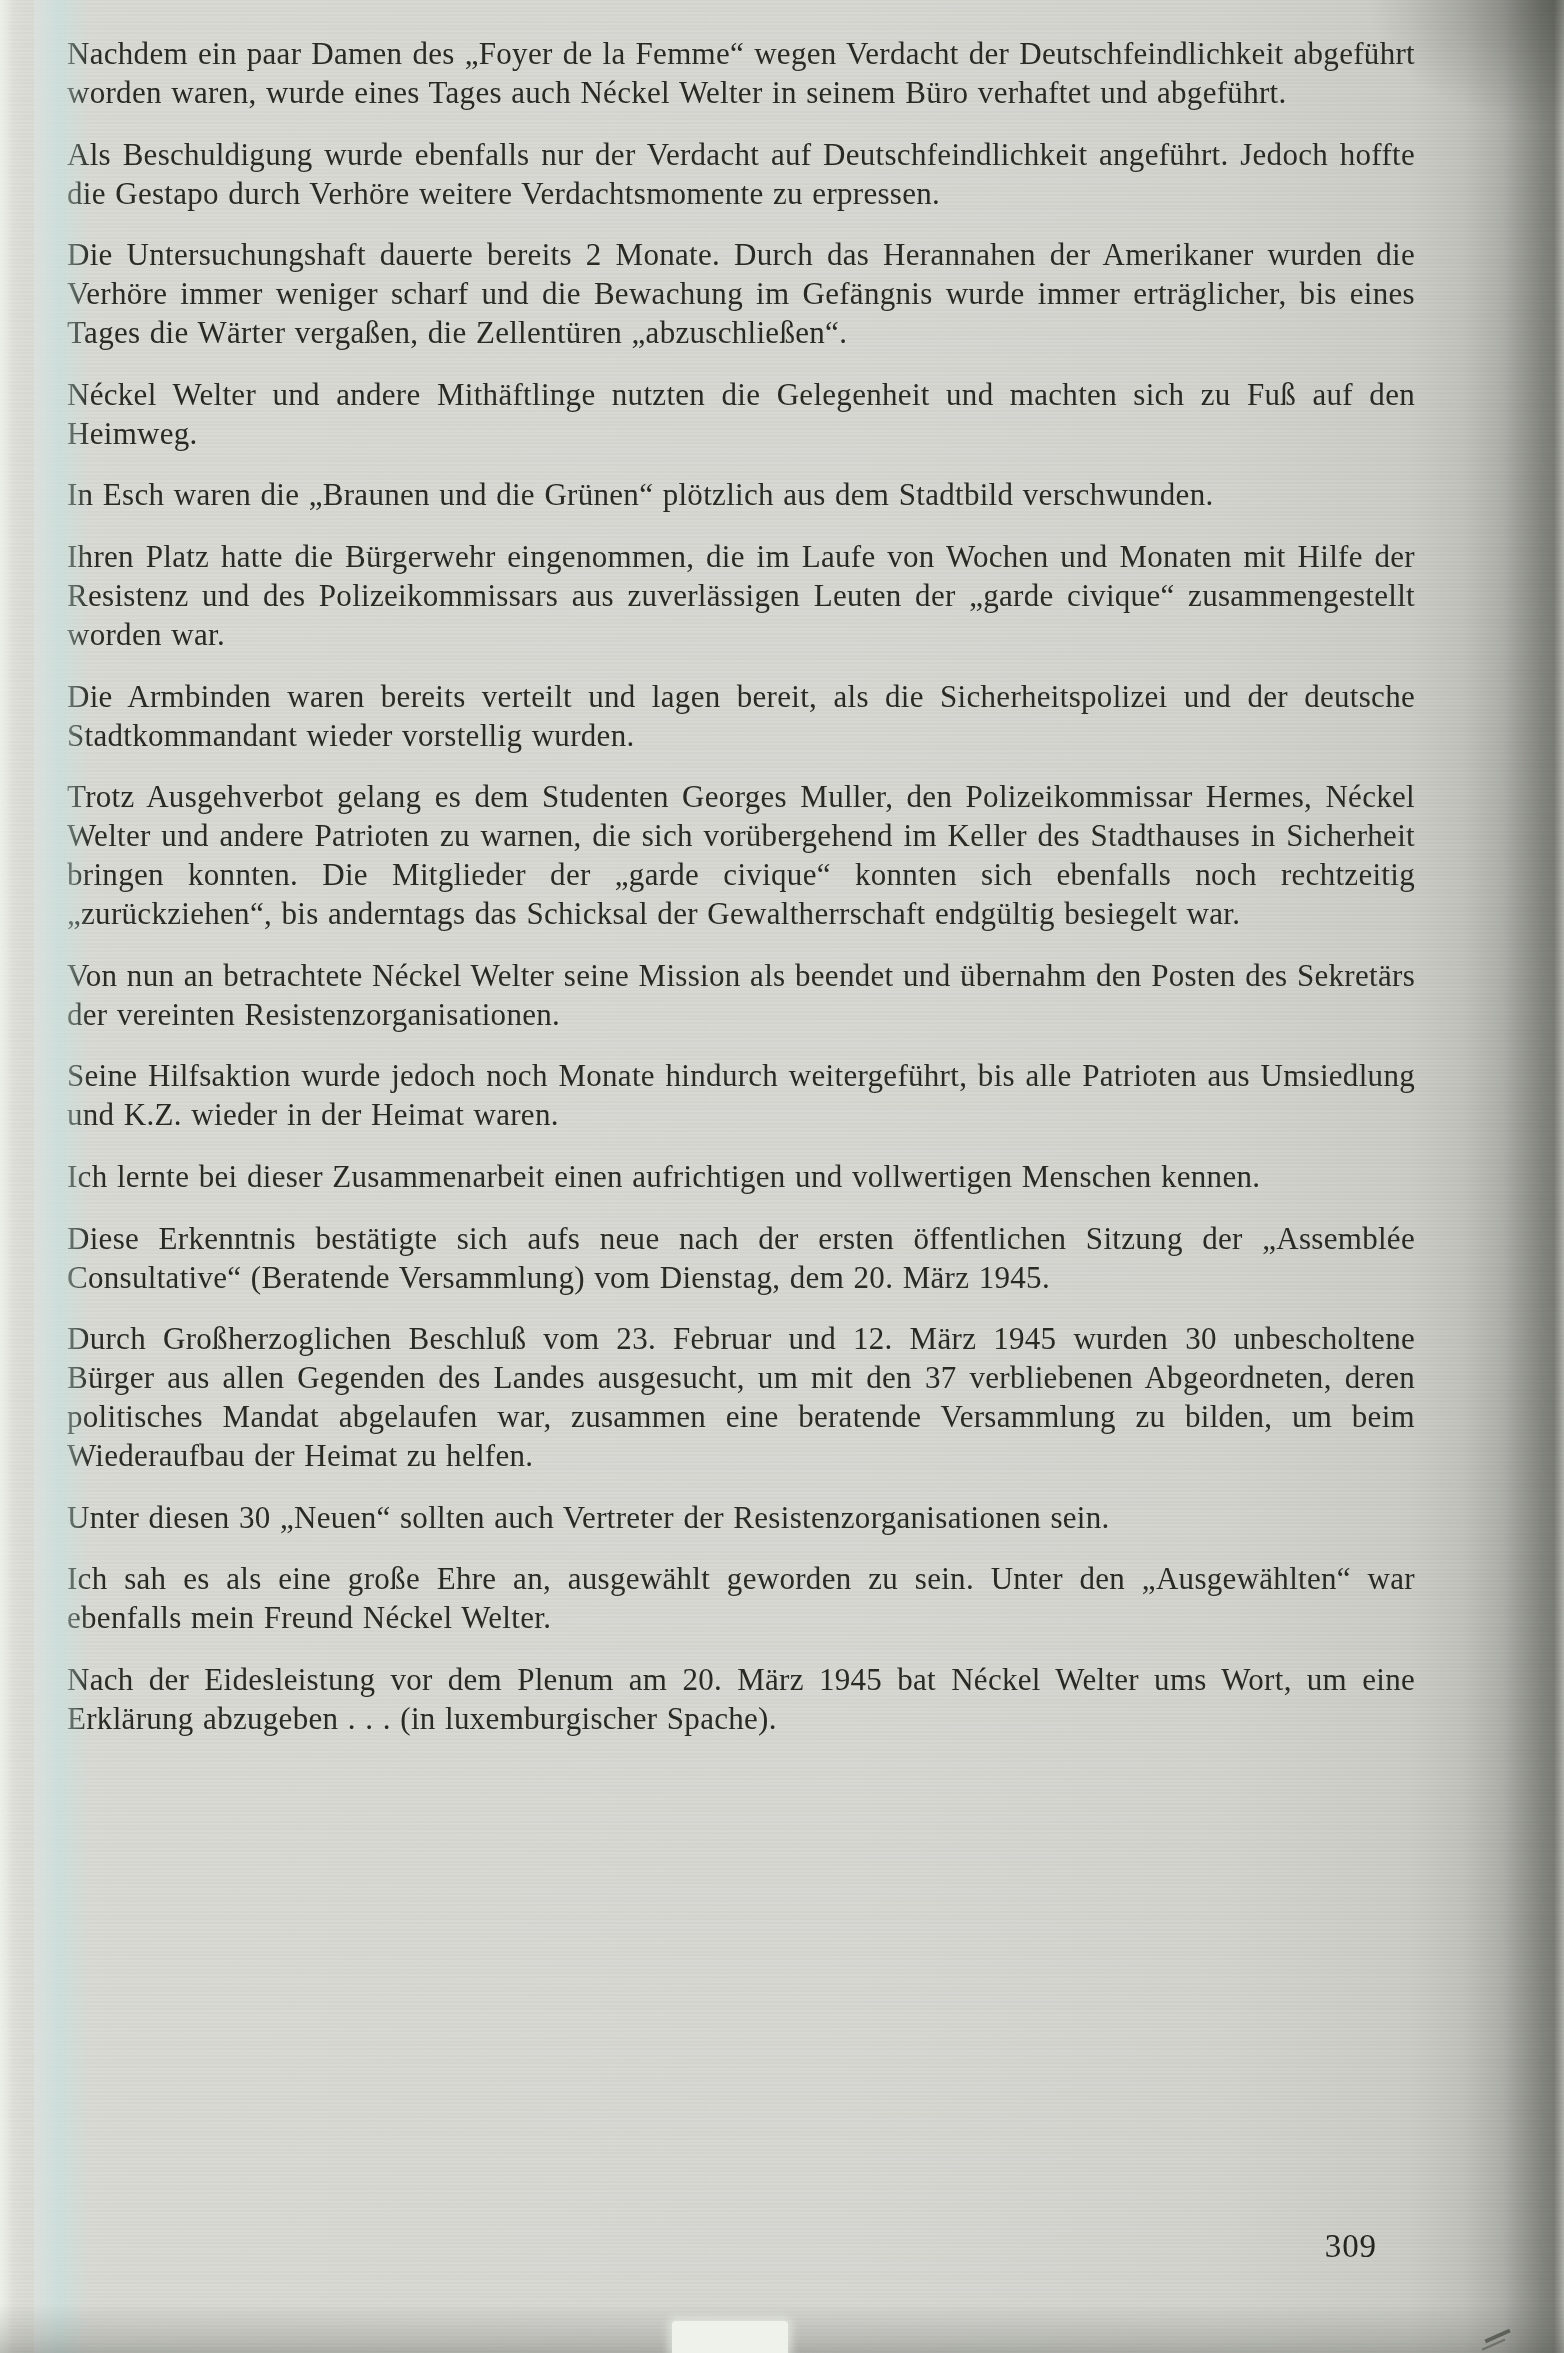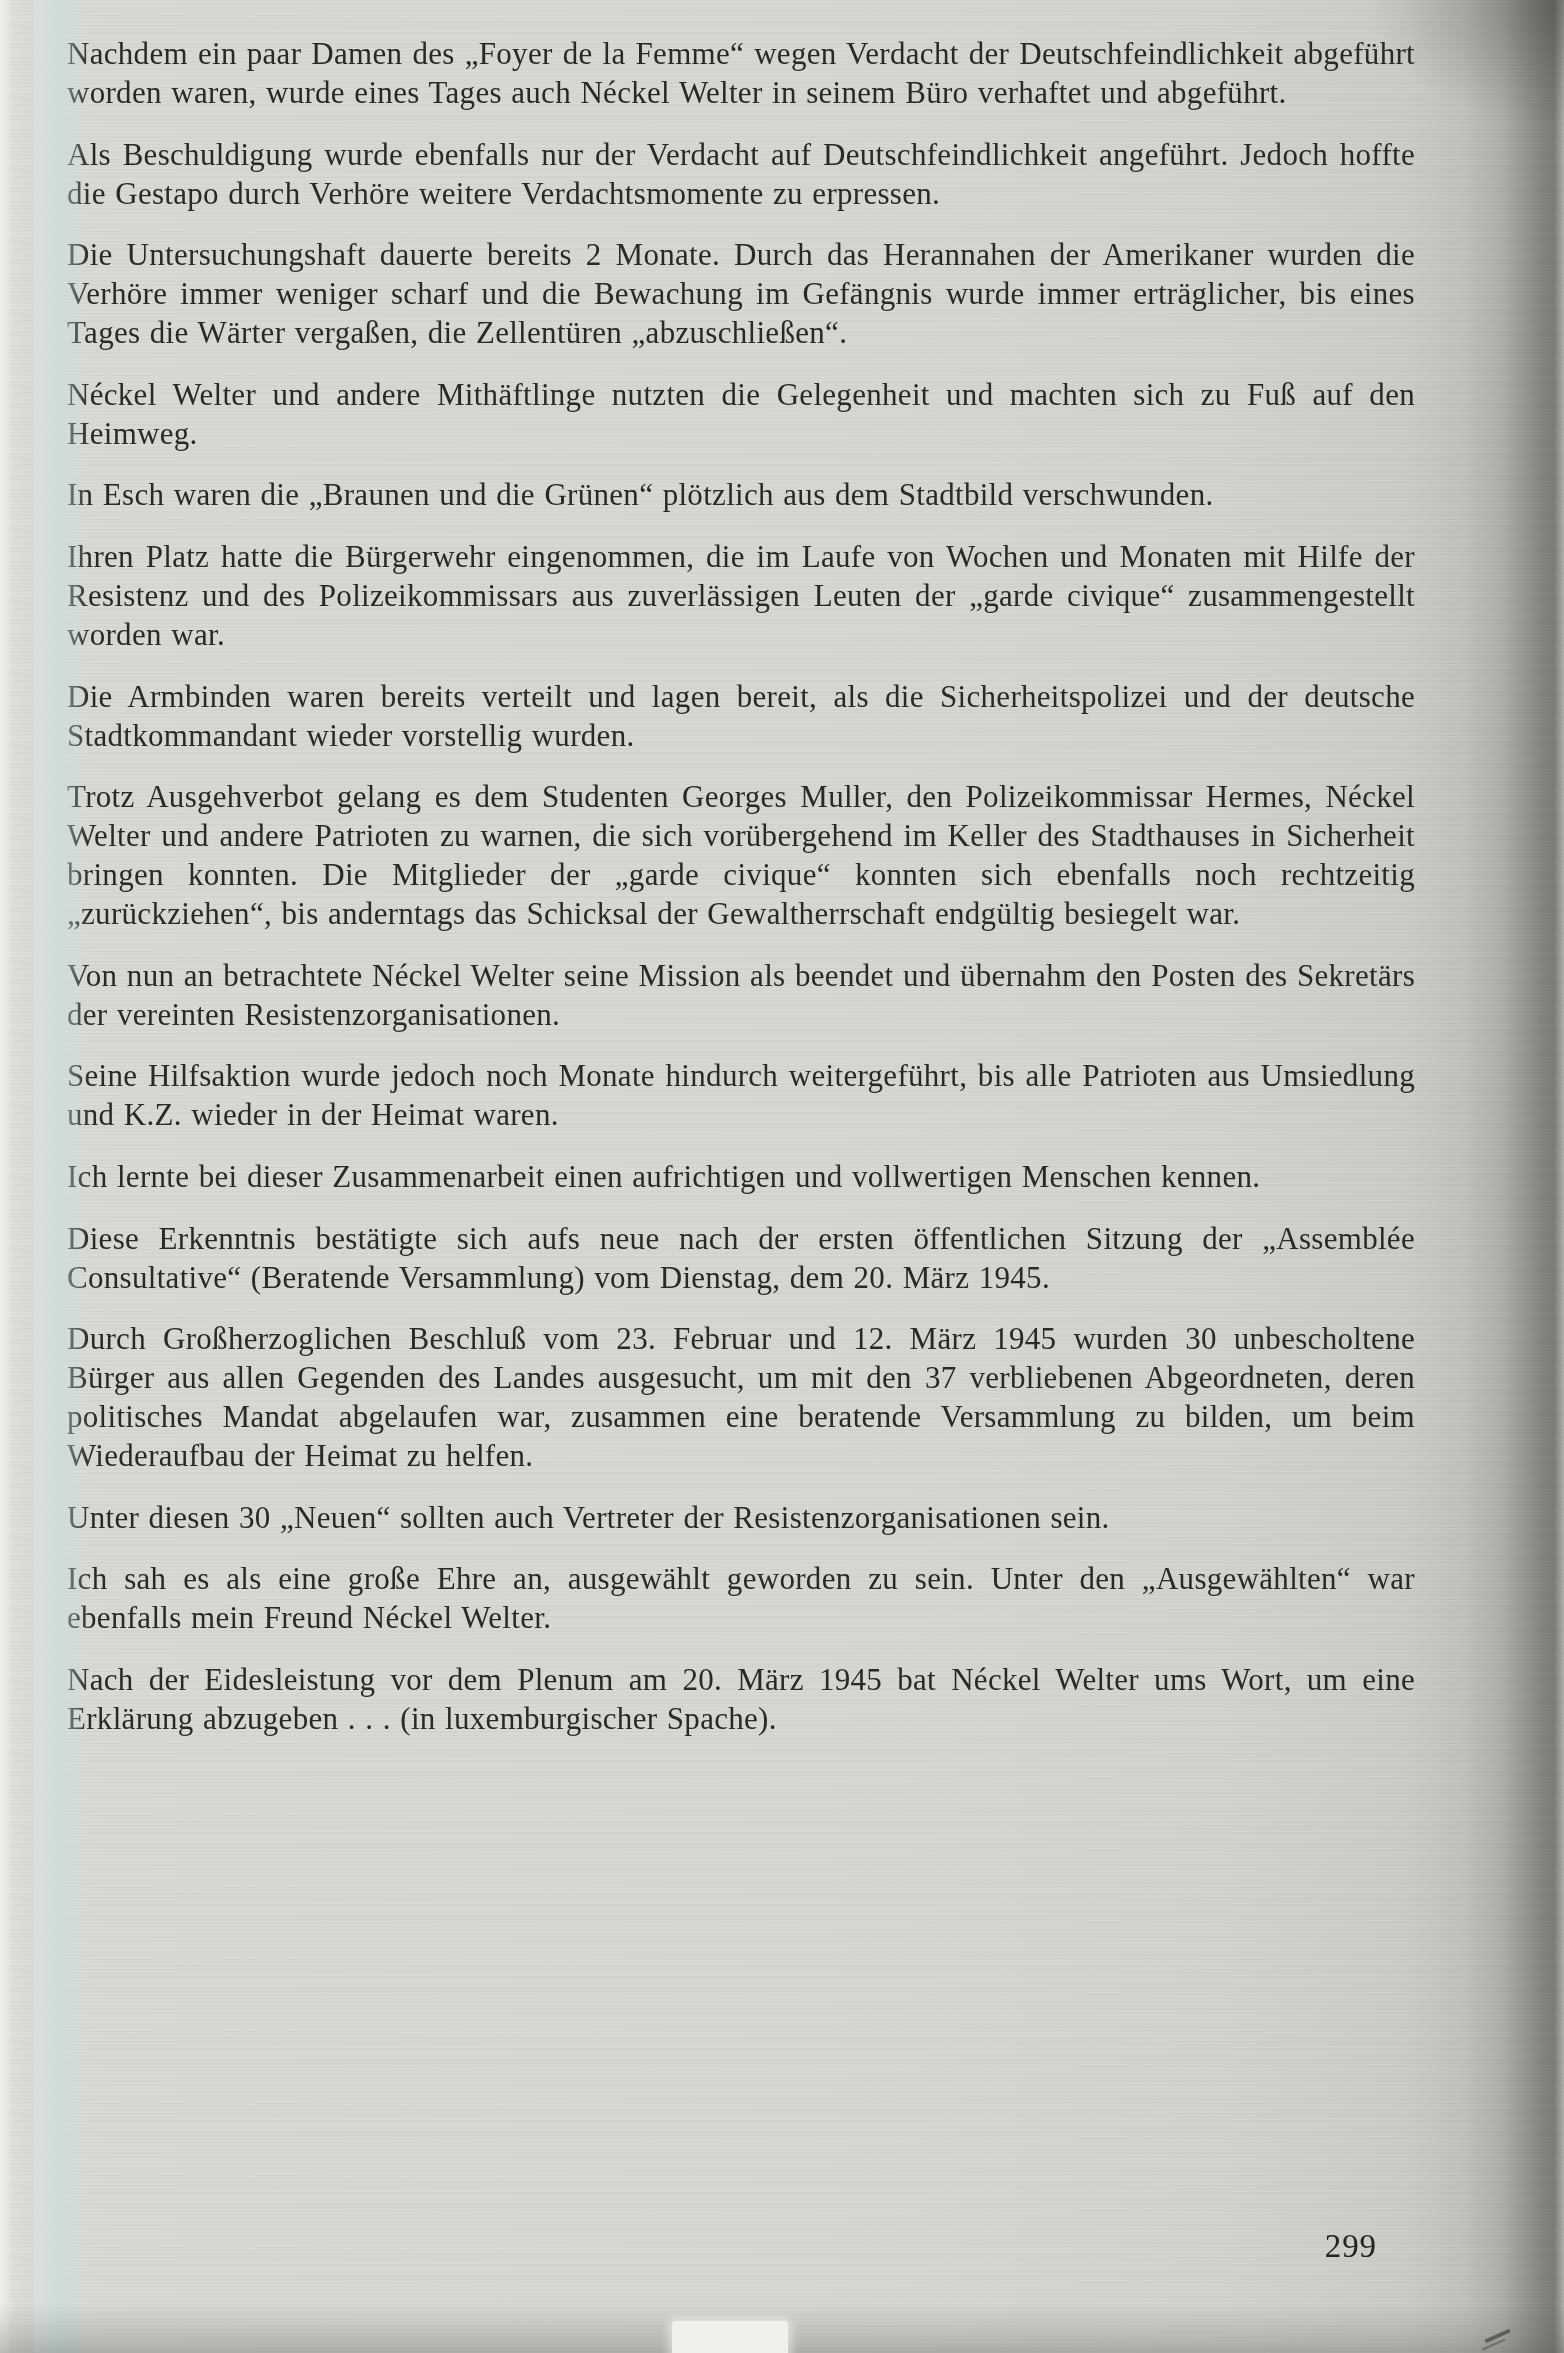--- a/index.html
+++ b/index.html
@@ -169,21 +169,21 @@
     <p>Von nun an betrachtete Néckel Welter seine Mission als beendet und übernahm den Posten des Sekretärs der vereinten Resistenzorganisationen.</p>
     <p>Seine Hilfsaktion wurde jedoch noch Monate hindurch weitergeführt, bis alle Patrioten aus Umsiedlung und K.Z. wieder in der Heimat waren.</p>
     <p>Ich lernte bei dieser Zusammenarbeit einen aufrichtigen und vollwertigen Menschen kennen.</p>
     <p>Diese Erkenntnis bestätigte sich aufs neue nach der ersten öffentlichen Sitzung der „Assemblée Consultative“ (Beratende Versammlung) vom Dienstag, dem 20. März 1945.</p>
     <p>Durch Großherzoglichen Beschluß vom 23. Februar und 12. März 1945 wurden 30 unbescholtene Bürger aus allen Gegenden des Landes ausgesucht, um mit den 37 verbliebenen Abgeordneten, deren politisches Mandat abgelaufen war, zusammen eine beratende Versammlung zu bilden, um beim Wiederaufbau der Heimat zu helfen.</p>
     <p>Unter diesen 30 „Neuen“ sollten auch Vertreter der Resistenzorganisationen sein.</p>
     <p>Ich sah es als eine große Ehre an, ausgewählt geworden zu sein. Unter den „Ausgewählten“ war ebenfalls mein Freund Néckel Welter.</p>
     <p>Nach der Eidesleistung vor dem Plenum am 20. März 1945 bat Néckel Welter ums Wort, um eine Erklärung abzugeben . . . (in luxemburgischer Spache).</p>
   </div>
 
-  <div class="page-number">299</div>
+  <div class="page-number">309</div>
 
   <div class="left-edge"></div>
   <div class="left-fade"></div>
   <div class="right-shadow"></div>
   <div class="top-right-corner"></div>
   <div class="bottom-shadow"></div>
   <div class="bottom-strip"></div>
   <div class="corner-mark"></div>
 
 </div>

